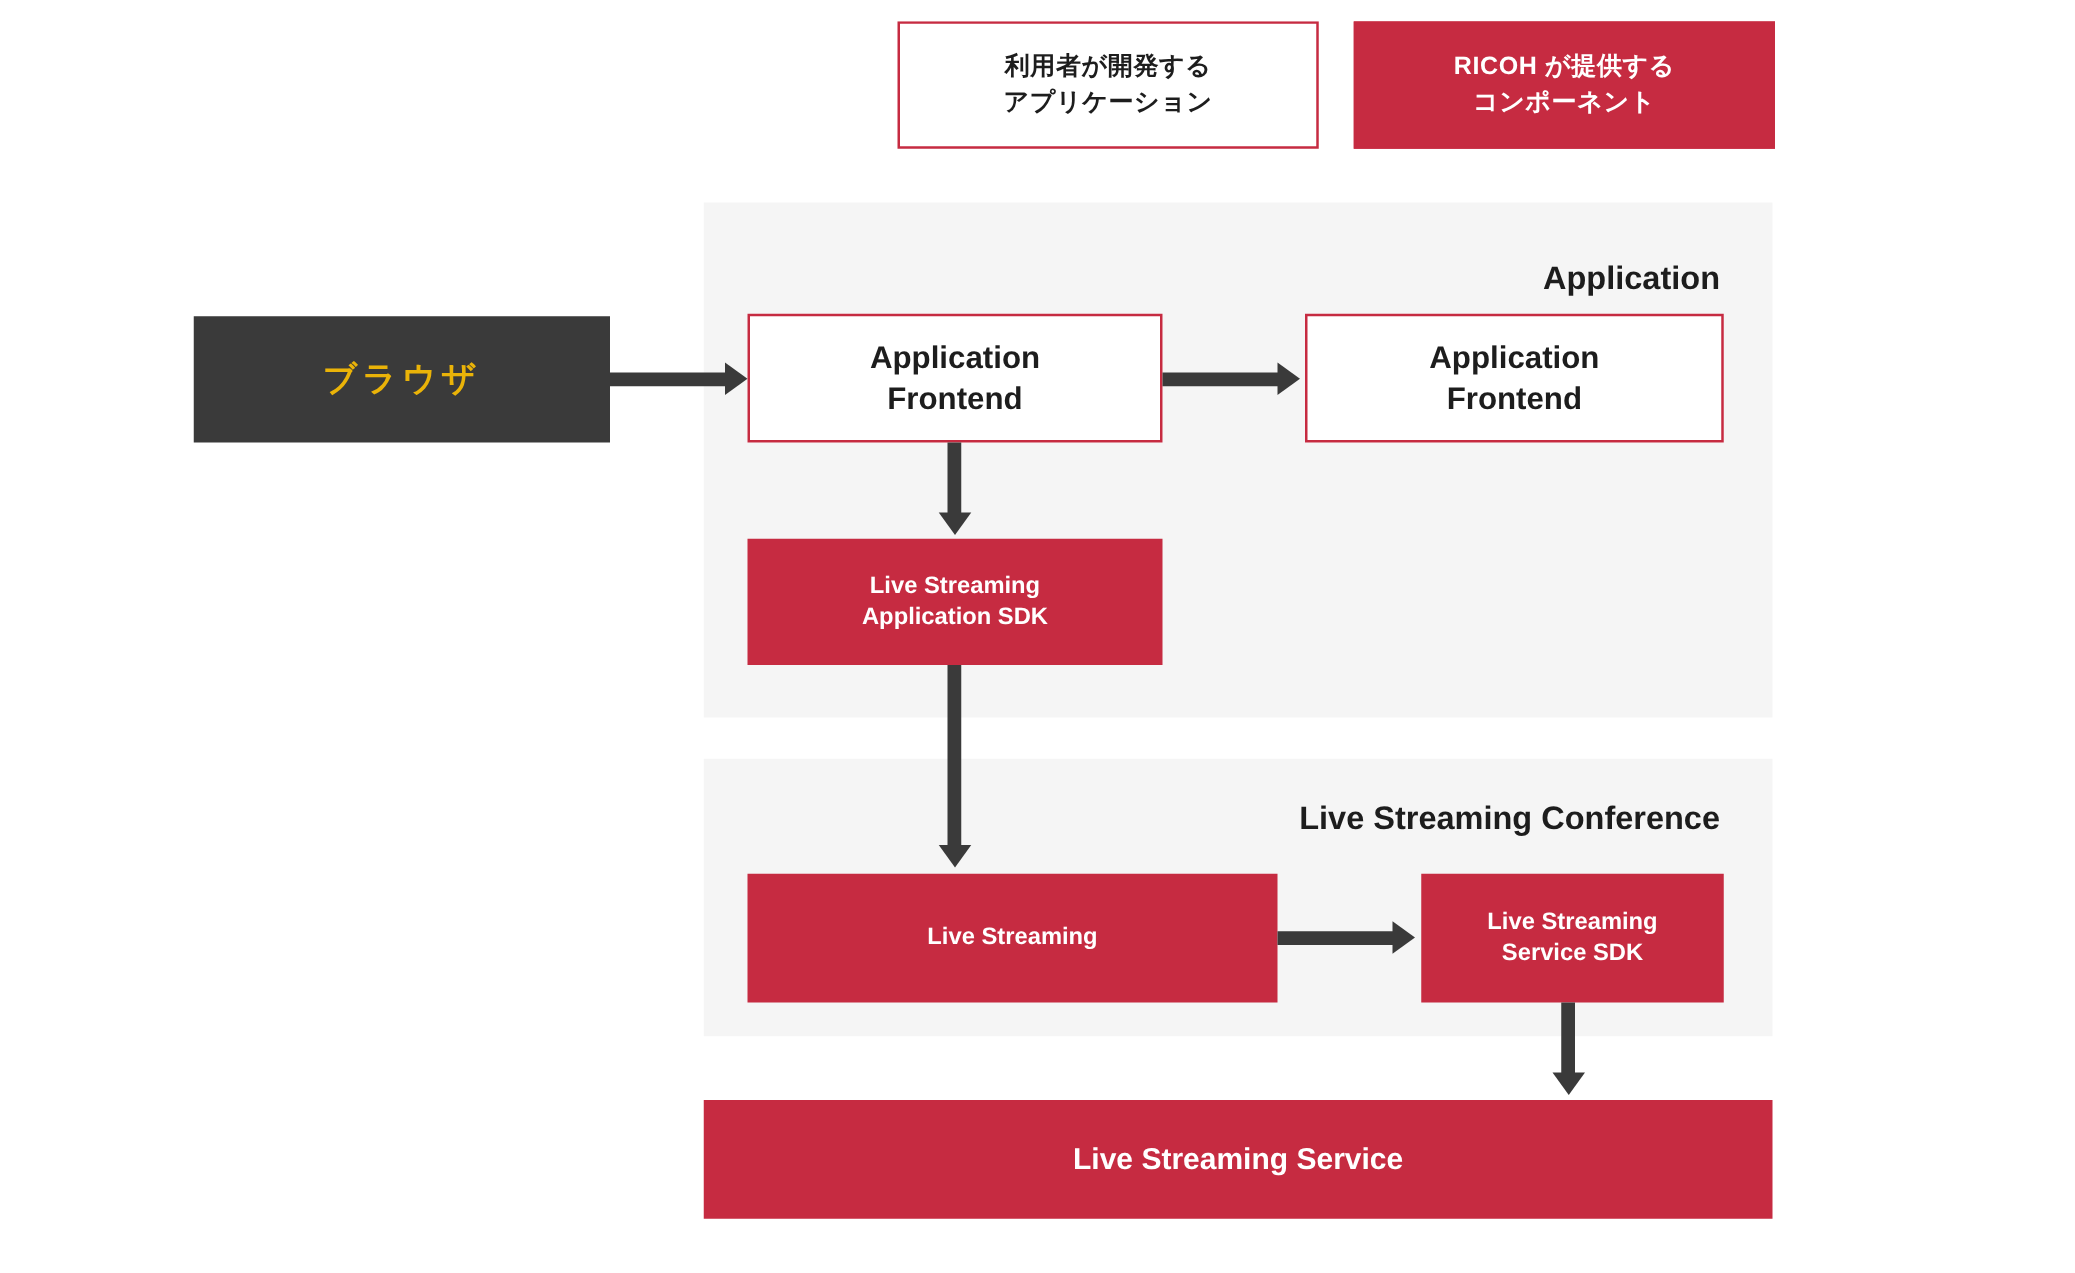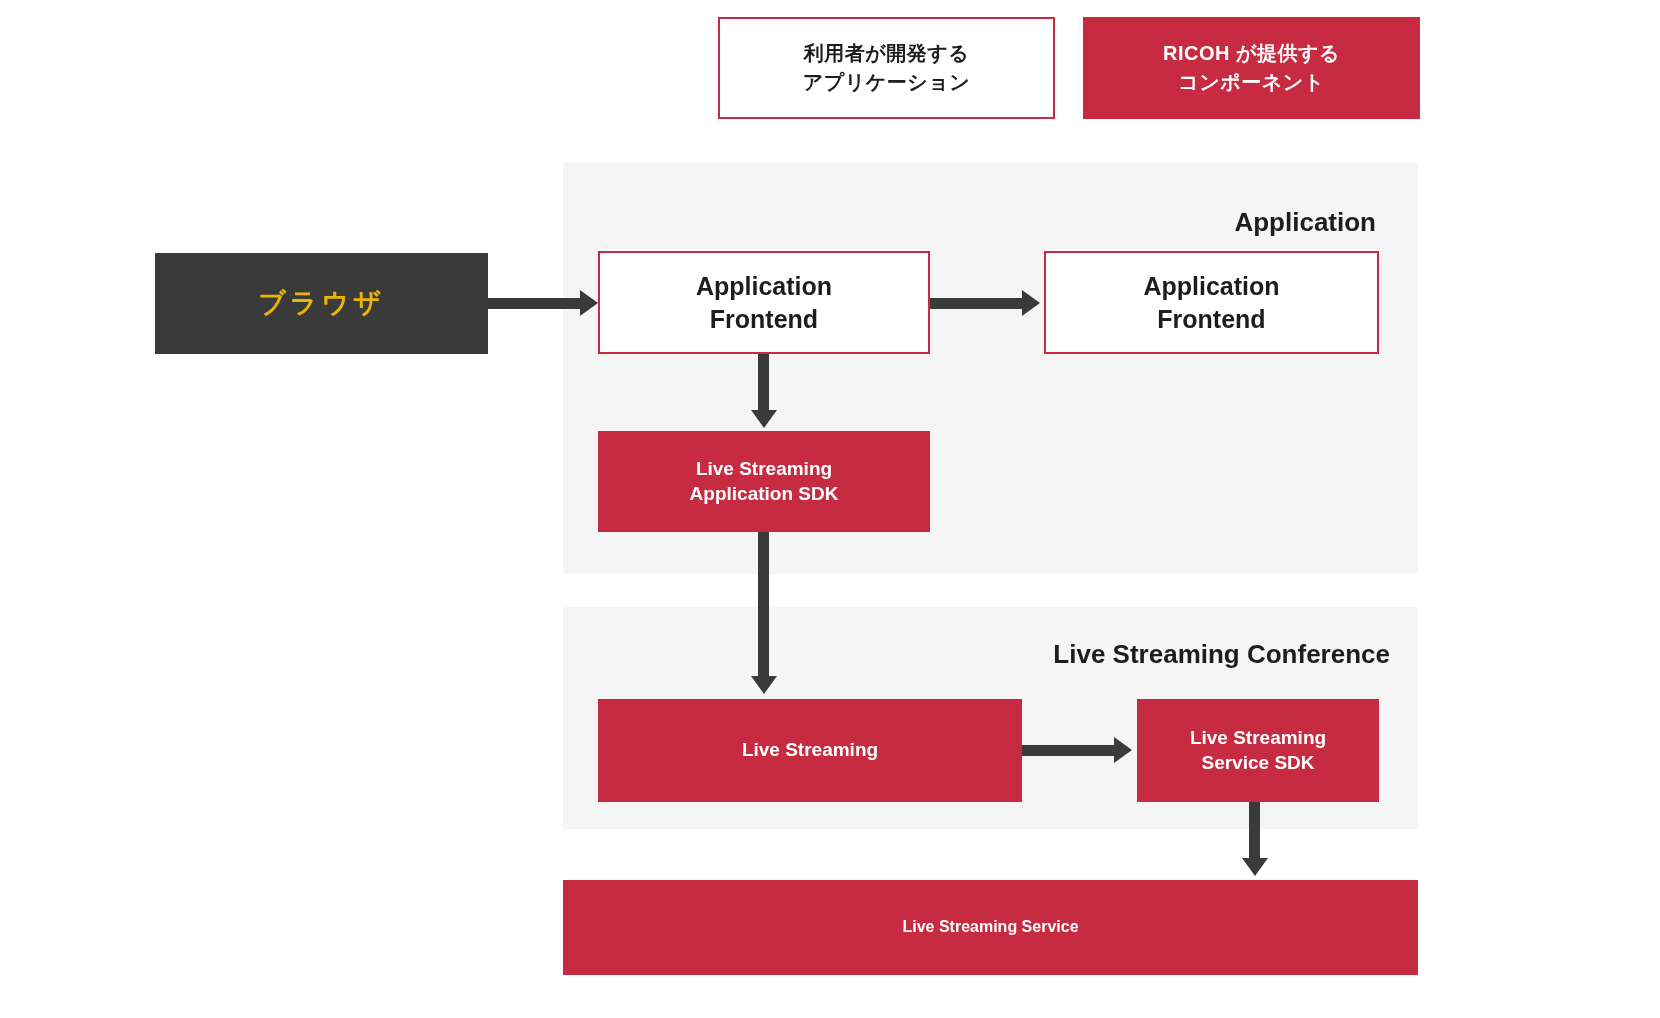--- a/index.html
+++ b/index.html
@@ -75,21 +75,21 @@
     font-weight: bold;
     font-size: 26px;
     color: #1d1d1d;
     white-space: nowrap;
   }
   .label-application {
     right: 42px;
     top: 45px;
   }
   .label-lsc {
-    right: 28px;
+    right: 42px;
     top: 32px;
     text-align: right;
   }
 
   
   .node {
     position: absolute;
     box-sizing: border-box;
     display: flex;
     flex-direction: column;
@@ -150,21 +150,21 @@
     left: 1137px;
     top: 682px;
     width: 242px;
     height: 103px;
   }
   .node-service {
     left: 563px;
     top: 863px;
     width: 855px;
     height: 95px;
-    font-size: 16px;
+    font-size: 24px;
   }
 
   
   .arrow-line {
     position: absolute;
     background: #3a3a3a;
   }
   .arrow-head {
     position: absolute;
     width: 0;

